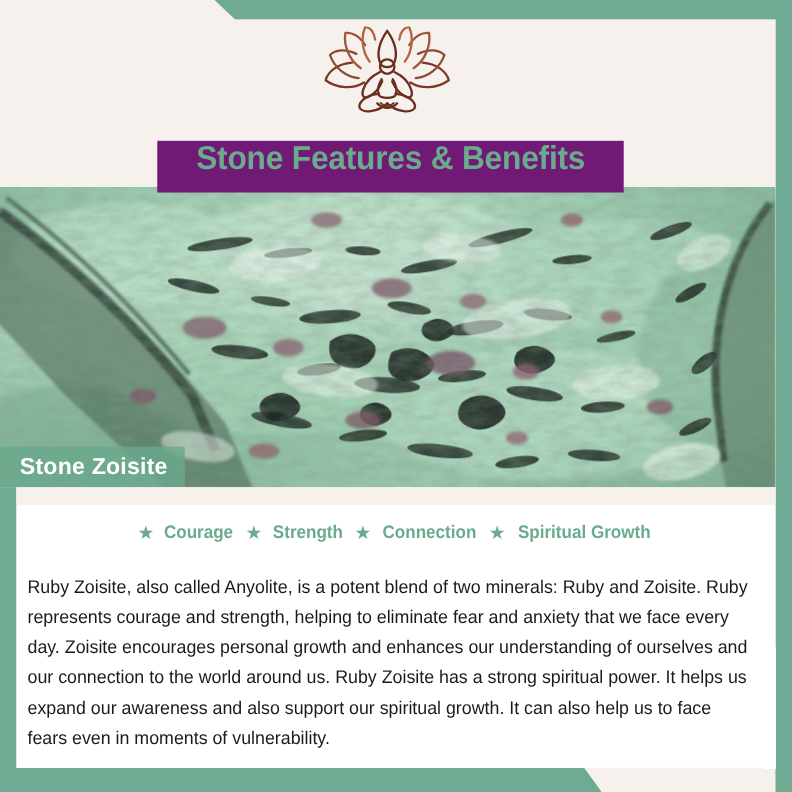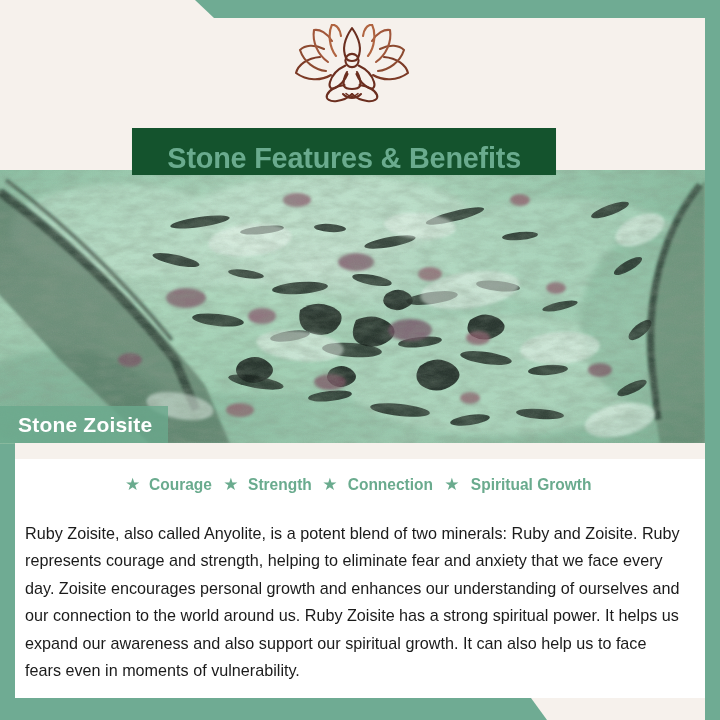--- a/index.html
+++ b/index.html
@@ -82,26 +82,26 @@
     width: 705px;
     height: 274px;
     overflow: hidden;
   }
   .photo svg { display: block; }
 
   
   .title-ribbon {
     position: absolute;
     top: 128px;
-    left: 132px;
+    left: 143px;
     width: 424px;
     height: 47px;
-    background: #14532d;
-    display: flex;
-    align-items: flex-end;
+    background: #701a75;
+    display: flex;
+    align-items: flex-start;
     justify-content: center;
     box-shadow: 0 1px 2px rgba(0,0,0,0.04);
   }
   .title-ribbon .title-text {
     font-family: "Liberation Sans Narrow", "Liberation Sans", sans-serif;
     font-weight: bold;
     font-size: 30px;
     color: #6aab8e;
     letter-spacing: -0.2px;
     transform: scaleX(0.96);

